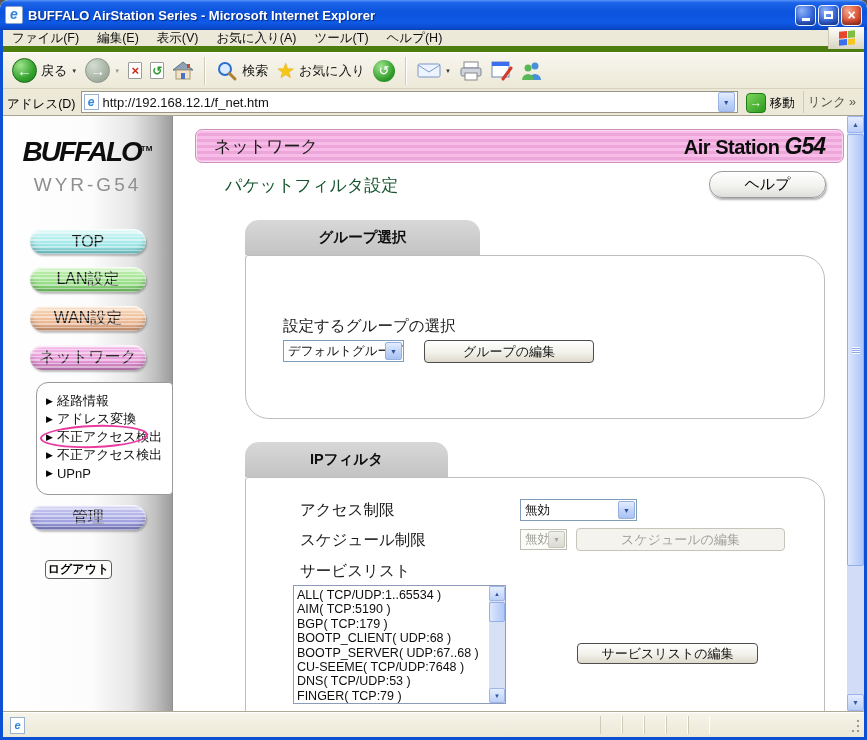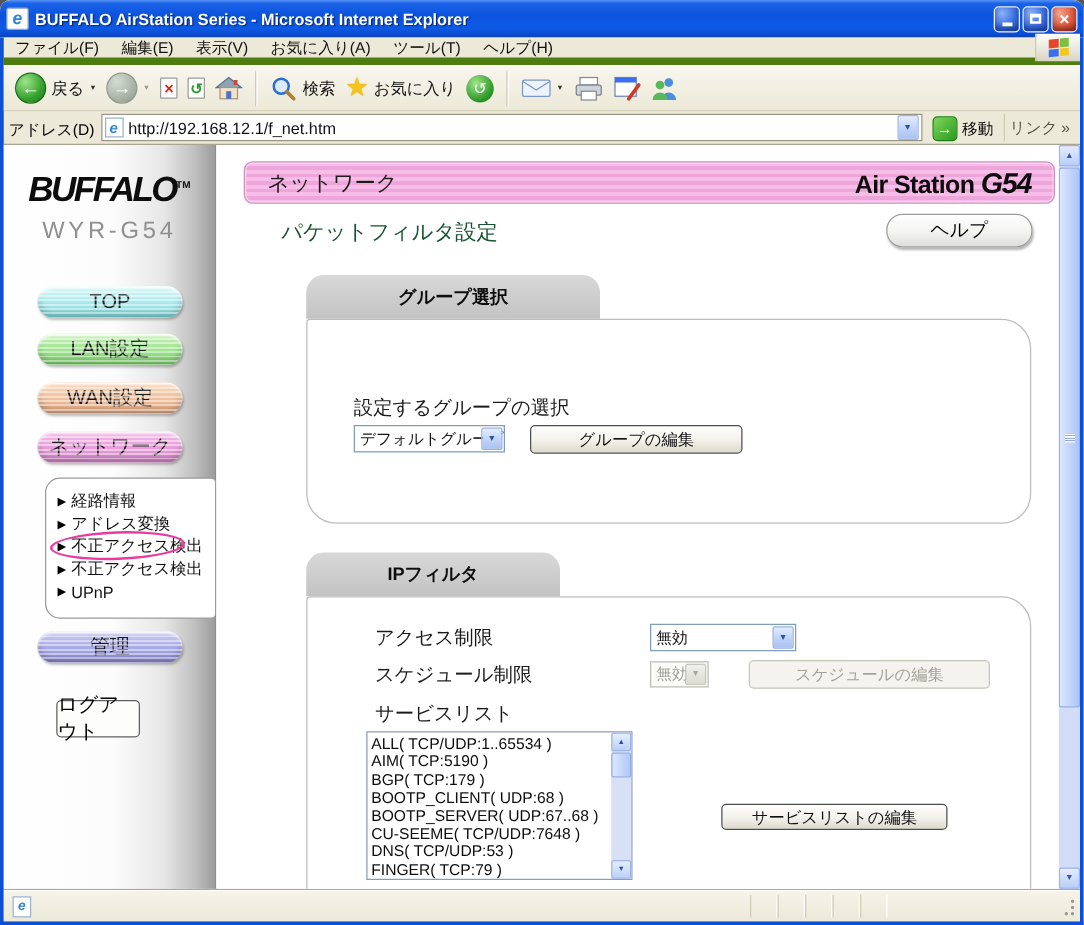--- a/index.html
+++ b/index.html
@@ -91,22 +91,22 @@
   .pill-lan   { top:151px; background:linear-gradient(180deg,#c9f2b9,#7cd46c); }
   .pill-wan   { top:190px; background:linear-gradient(180deg,#f8d9bd,#e7a77e); }
   .pill-net   { top:229px; background:linear-gradient(180deg,#f6bdea,#d983cb); }
   .pill-admin { top:389px; background:linear-gradient(180deg,#cdcdf3,#8a8cd8); }
   .subbox { position:absolute; left:33px; top:266px; width:137px; height:113px; background:#fff;
     border:1px solid #9a9a9a; border-radius:12px 4px 4px 12px; padding:9px 0 0 9px; }
   .subitem { display:flex; align-items:center; gap:4px; height:18px; font-size:13px; color:#111; cursor:pointer; white-space:nowrap; }
   .subitem .bullet { font-size:9px; color:#000; }
   .hl-ellipse { position:absolute; left:37px; top:309px; width:108px; height:23px;
     border:2.5px solid #e93aa0; border-radius:50%; transform:rotate(-2deg); pointer-events:none; }
-  .logout { position:absolute; left:42px; top:444px; width:67px; height:30px; background:#fdfdfc;
-    border:1px solid #5f5f5f; border-radius:4px; font-size:16px; display:flex; align-items:center; justify-content:center; cursor:pointer; }
+  .logout { position:absolute; left:42px; top:444px; width:67px; height:19px; background:#fdfdfc;
+    border:1px solid #5f5f5f; border-radius:4px; font-size:12px; display:flex; align-items:center; justify-content:center; cursor:pointer;font-weight:bold; }
 
   
   .main { flex:1; background:#fff; position:relative; overflow:hidden; }
   .banner { position:absolute; left:22px; top:13px; width:649px; height:34px; border:1px solid #cf8fc0; border-radius:7px;
     background:repeating-linear-gradient(180deg,#f7bce7 0 3px,#eda6da 3px 6px);
     box-shadow:inset 0 0 0 1px #fadcf1; display:flex; align-items:center; padding:0 18px; }
   .banner-title { font-size:17px; color:#1c1c1c; }
   .banner-brand { margin-left:auto; color:#0d0d0d; font-size:20px; font-weight:bold; letter-spacing:-0.5px; white-space:nowrap; }
   .banner-brand .g54 { font-style:italic; font-size:23px; font-weight:bold; letter-spacing:-1px; }
   .page-title { position:absolute; left:52px; top:58px; font-size:17px; color:#14532d; }
@@ -368,21 +368,21 @@
         <div class="plabel" style="left:127px; top:384px;">アクセス制限</div>
         <div class="xpsel" style="left:347px; top:383px; width:117px;">
           <span>無効</span>
           <div class="arrowbox">▼</div>
         </div>
         <div class="plabel" style="left:127px; top:414px;">スケジュール制限</div>
         <div class="xpsel disabled" style="left:347px; top:413px; width:47px; height:21px;">
           <span>無効</span>
           <div class="arrowbox">▼</div>
         </div>
-        <div class="xpbtn disabled" style="left:426px; top:412px; width:193px; height:23px;">スケジュールの編集</div>
+        <div class="xpbtn disabled" style="left:403px; top:412px; width:209px; height:23px;">スケジュールの編集</div>
         <div class="plabel" style="left:127px; top:445px;">サービスリスト</div>
 
         <div class="listbox">
           <div class="lb-items">
             <div>ALL( TCP/UDP:1..65534 )</div>
             <div>AIM( TCP:5190 )</div>
             <div>BGP( TCP:179 )</div>
             <div>BOOTP_CLIENT( UDP:68 )</div>
             <div>BOOTP_SERVER( UDP:67..68 )</div>
             <div>CU-SEEME( TCP/UDP:7648 )</div>

